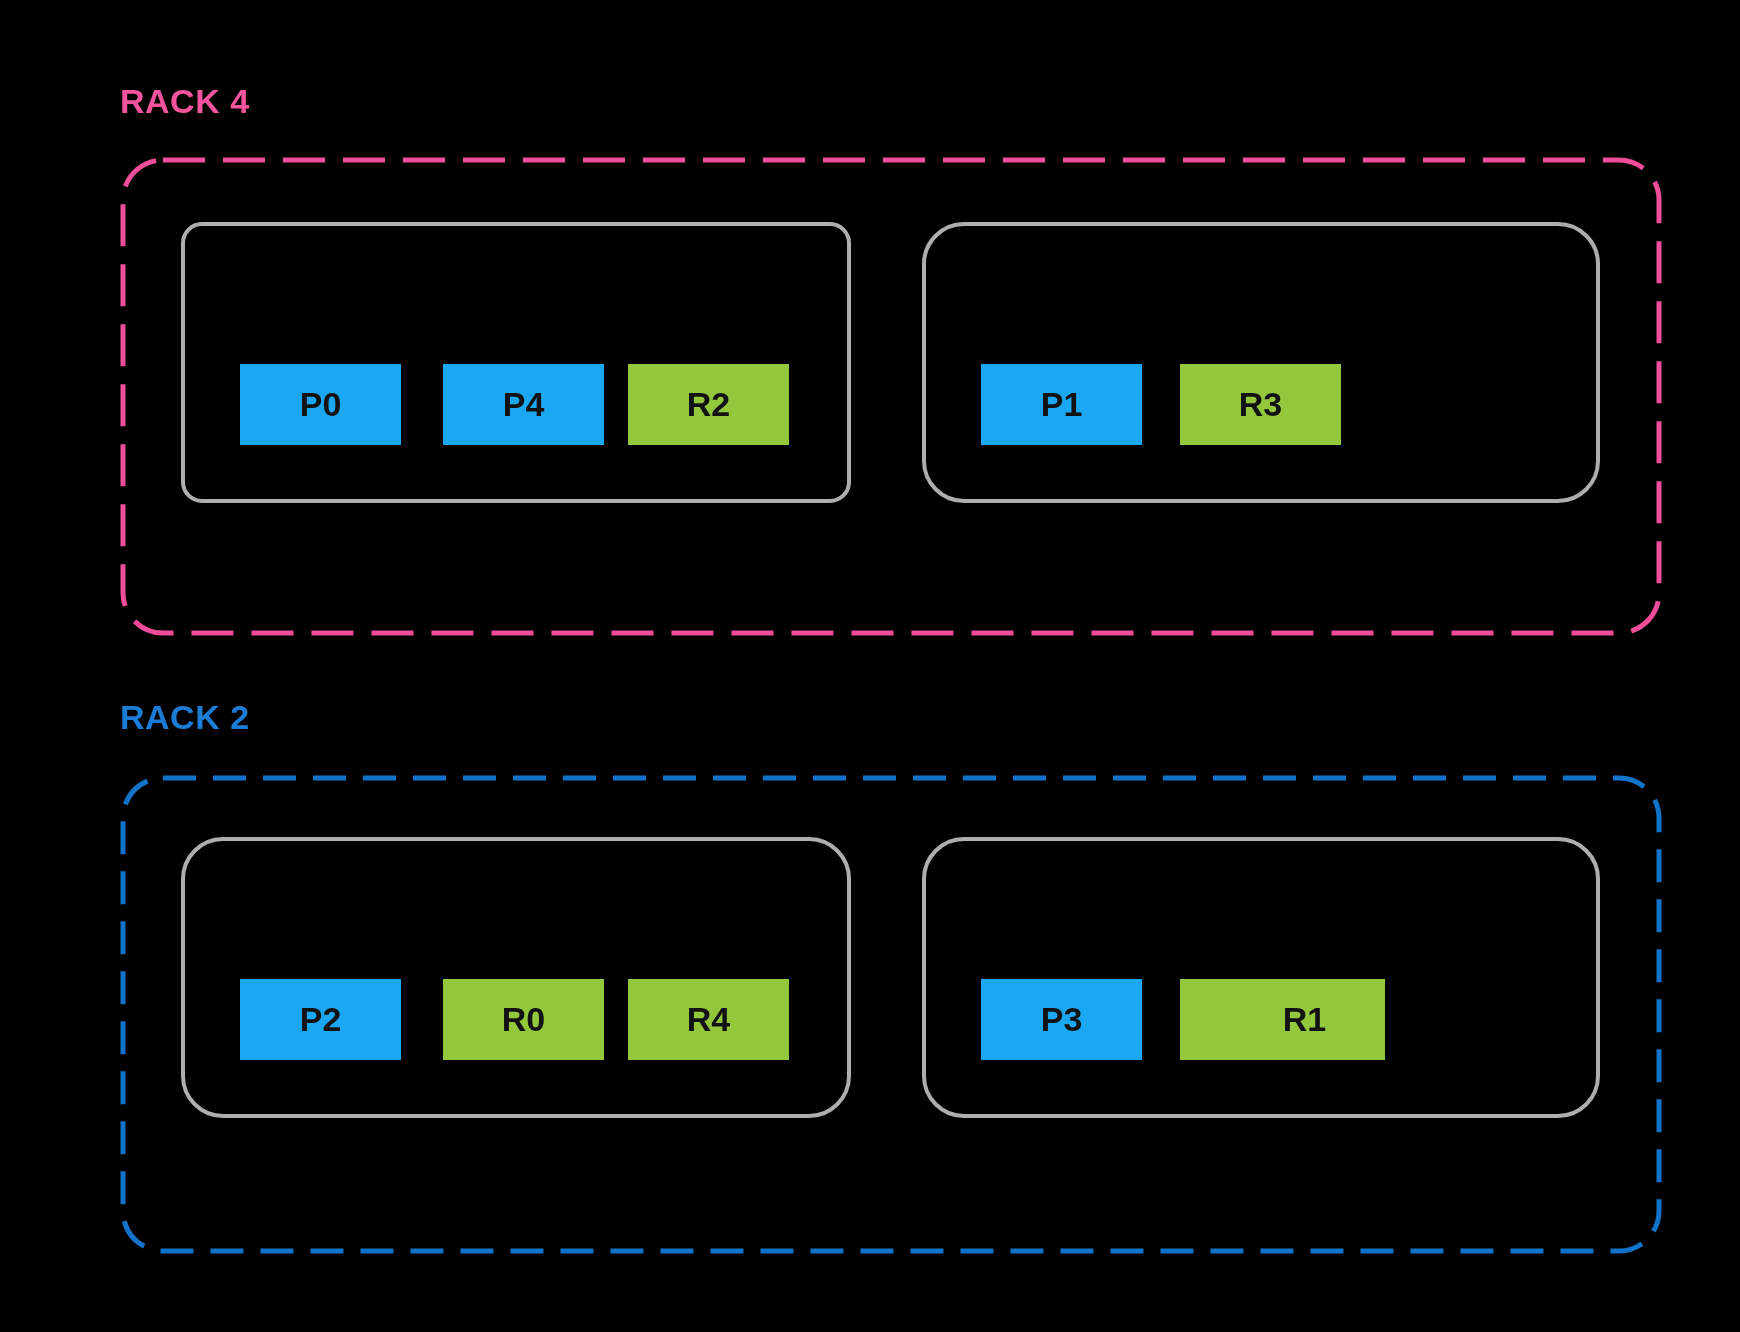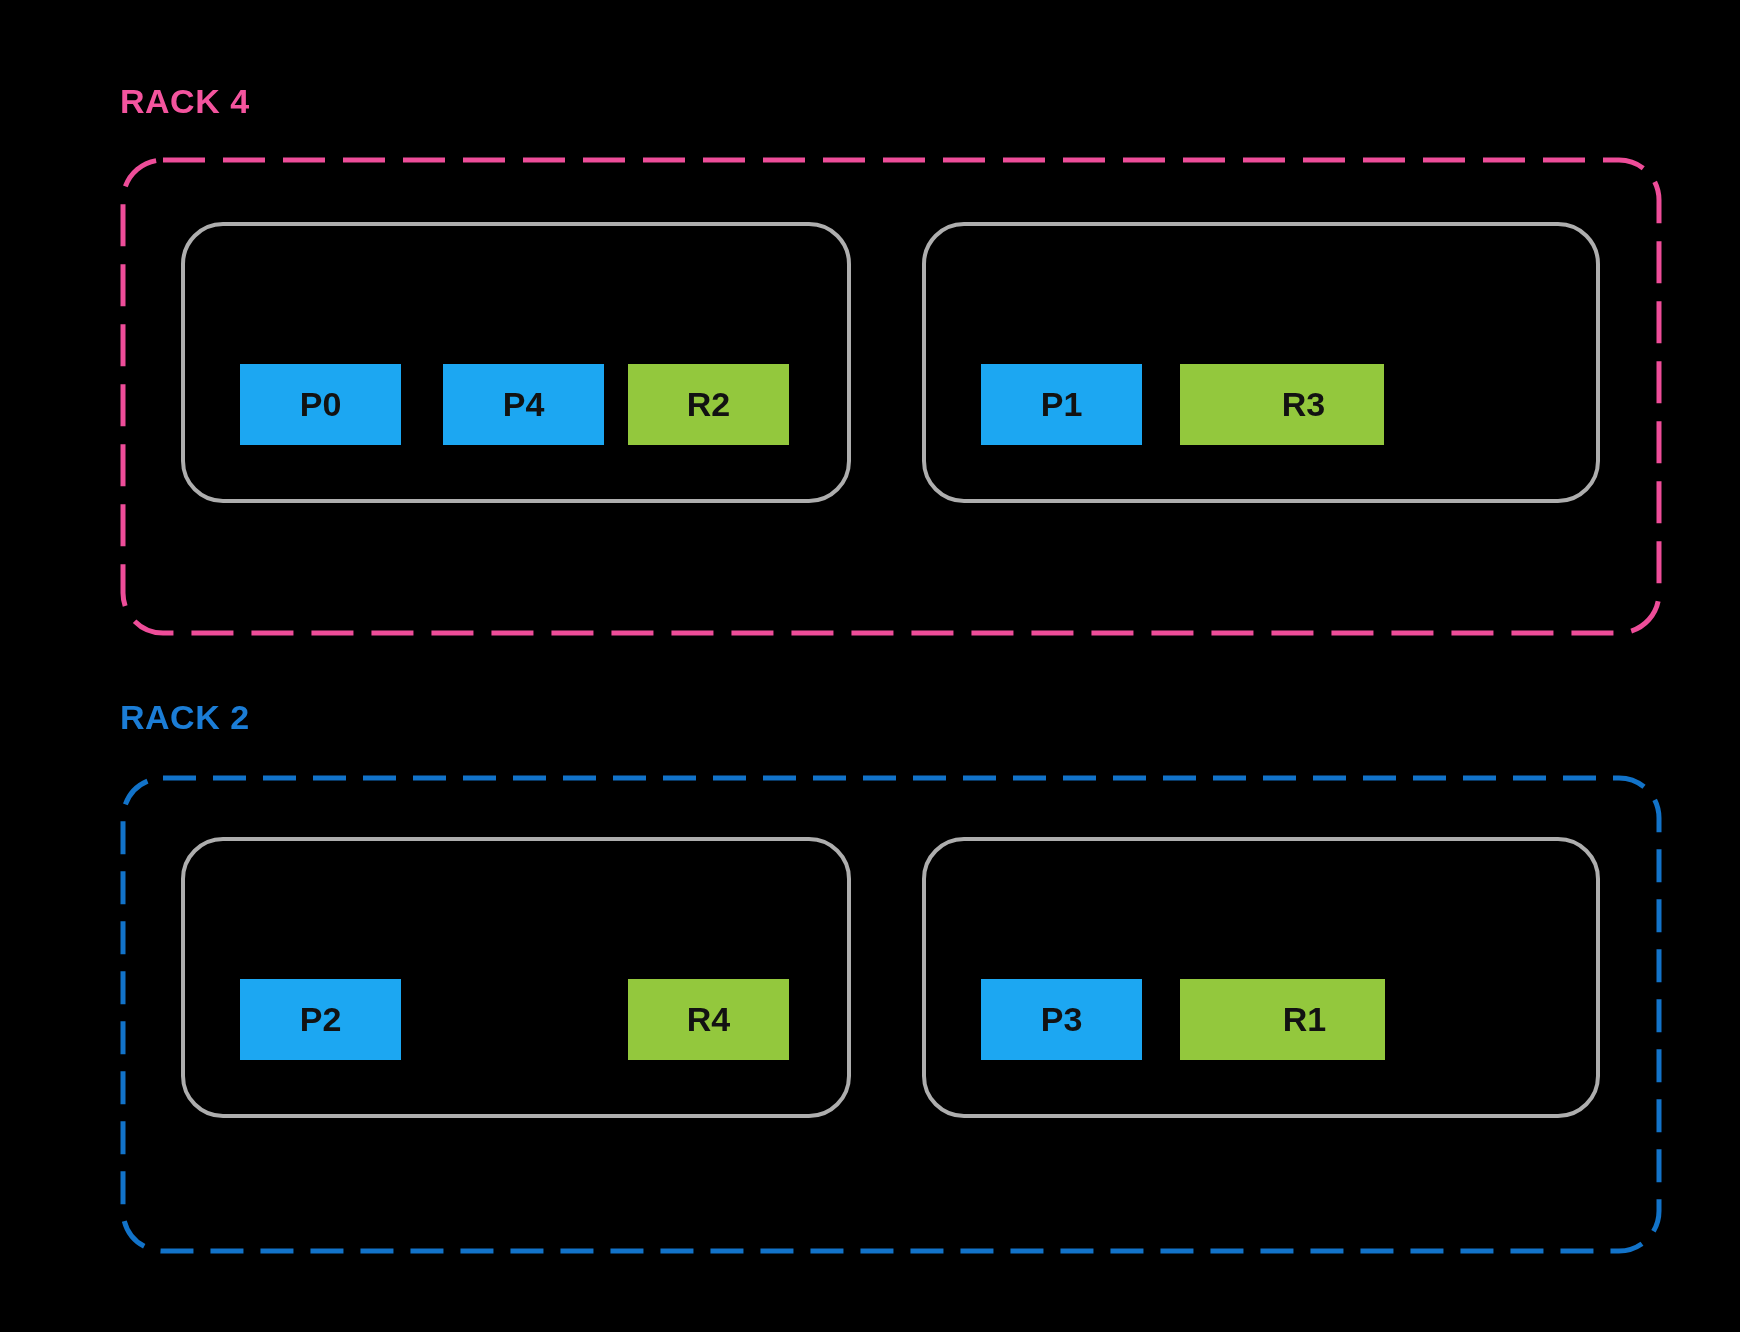--- a/index.html
+++ b/index.html
@@ -33,21 +33,21 @@
   .dash-long{stroke-dasharray:42 18;}
   .dash-short{stroke-dasharray:33 17;}
   .node{
     position:absolute;
     height:281px;
     box-sizing:border-box;
     border:4px solid var(--node-border,#AEAEAE);
     border-radius:42px;
     background:transparent;
   }
-  .nd-a{left:181px;top:222px;width:670px;}
+  .nd-a{left:181px;top:222px;width:670px;border-radius:21px;}
   .nd-b{left:922px;top:222px;width:678px;}
   .nd-c{left:181px;top:837px;width:670px;}
   .nd-d{left:922px;top:837px;width:678px;text-align:right;}
   .slot{
     position:absolute;
     top:138px;
     width:161px;
     height:81px;
     display:flex;
     align-items:center;
@@ -73,31 +73,32 @@
   </svg>
 
   <div class="node nd-a">
     <div class="slot sl-1" style="background: rgb(28, 167, 242);">P0</div>
     <div class="slot sl-2" style="background: rgb(28, 167, 242);">P4</div>
     <div class="slot sl-3" style="background: rgb(147, 200, 61);">R2</div>
   </div>
 
   <div class="node nd-b">
     <div class="slot sl-1" style="background: rgb(28, 167, 242);">P1</div>
-    <div class="slot sl-2b" style="background: rgb(147, 200, 61); padding-left: 43px;">R3</div>
+    <div class="slot sl-2b" style="background: rgb(147, 200, 61);">R3</div>
   </div>
 
   <div class="rack-label rl-2" style="color: rgb(27, 125, 214);">RACK 2</div>
 
   <svg class="boundary bd-2" width="1542" height="479" viewBox="0 0 1542 479">
     <rect class="boundary-rect dash-short" x="3" y="3" width="1536" height="473" rx="40" style="stroke: rgb(18, 115, 201);"></rect>
   </svg>
 
   <div class="node nd-c">
     <div class="slot sl-1" style="background: rgb(28, 167, 242);">P2</div>
+    <div class="slot sl-2" style="background: rgb(147, 200, 61);">R0</div>
     <div class="slot sl-3" style="background: rgb(147, 200, 61);">R4</div>
   </div>
 
   <div class="node nd-d">
     <div class="slot sl-1" style="background: rgb(28, 167, 242);">P3</div>
     <div class="slot sl-2b" style="background: rgb(147, 200, 61); padding-left: 44px;">R1</div>
   </div>
 
 </div>
 

